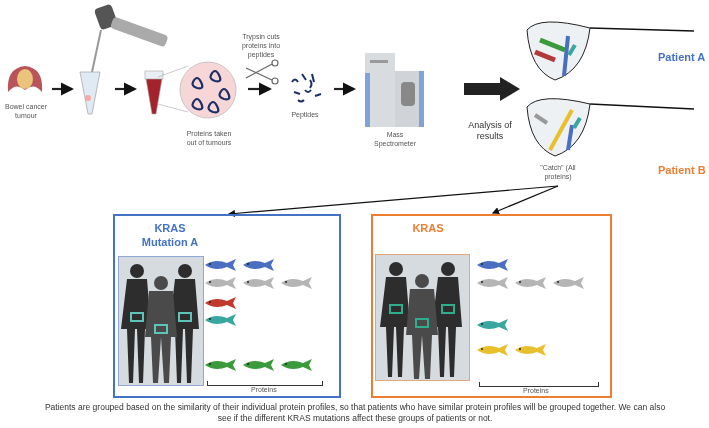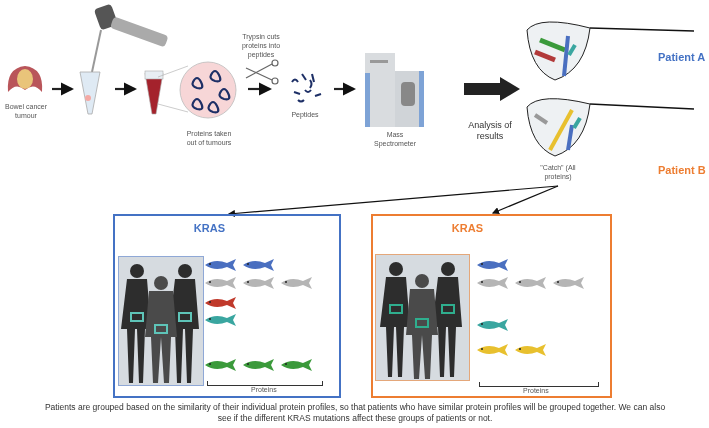--- a/index.html
+++ b/index.html
@@ -2,21 +2,21 @@
 <html><head>
 <meta charset="utf-8">
 <style>
   html,body{margin:0;padding:0;background:#fff;}
   body{width:709px;height:428px;position:relative;overflow:hidden;font-family:"Liberation Sans",sans-serif;color:#444;}
   .abs{position:absolute;}
   .lbl{font-size:7px;color:#555;text-align:center;line-height:9px;}
   .box{position:absolute;border:2px solid;box-sizing:border-box;}
   .box-a{left:113px;top:214px;width:228px;height:184px;border-color:#4472c4;}
   .box-b{left:371px;top:214px;width:241px;height:184px;border-color:#ed7d31;}
-  .ttl{position:absolute;font-weight:bold;font-size:11px;line-height:14px;text-align:right;}
+  .ttl{position:absolute;font-weight:bold;font-size:11px;line-height:14px;text-align:center;}
   .ttl-a{color:#4472c4;left:0;top:5px;width:110px;}
   .ttl-b{color:#ed7d31;left:0;top:5px;width:110px;}
   .people{position:absolute;left:3px;top:40px;background:#d6dbe0;}
   .box-a .people{width:84px;height:128px;border:1px solid #8fa8d6;}
   .box-b .people{left:2px;top:38px;width:93px;height:125px;border:1px solid #e4a77a;}
   .bracket{position:absolute;border:1px solid #333;border-top:none;height:4px;}
   .plbl{position:absolute;font-size:7px;color:#555;}
   .patient{position:absolute;font-weight:bold;font-size:11px;}
   .caption{position:absolute;left:40px;top:402px;width:630px;text-align:center;font-size:8.5px;color:#333;line-height:11px;}
 </style>
@@ -124,20 +124,21 @@
 <div class="abs lbl" style="left:370px;top:130px;width:50px;">Mass Spectrometer</div>
 <div class="abs lbl" style="left:460px;top:120px;width:60px;font-size:9px;line-height:11px;color:#333;">Analysis of results</div>
 <div class="abs lbl" style="left:530px;top:163px;width:56px;">"Catch" (All proteins)</div>
 
 <div class="patient" style="left:658px;top:51px;color:#4472c4;">Patient A</div>
 <div class="patient" style="left:658px;top:116px;color:#ed7d31;margin-top:48px;">Patient B</div>
 
 <div class="box box-a">
   <div class="ttl ttl-a">
     <div>KRAS</div>
+    <div>Mutation  A</div>
   </div>
   <div class="people">
     <svg width="84" height="128">
       <g fill="#2d2d2d">
         <circle cx="18" cy="14" r="7"></circle>
           <path d="M8,22 h20 l4,50 h-6 l-2,54 h-4 l-2,-54 h-2 l-2,54 h-4 l-2,-54 h-6z"></path>
         <circle cx="66" cy="14" r="7"></circle>
           <path d="M56,22 h20 l4,50 h-6 l-2,54 h-4 l-2,-54 h-2 l-2,54 h-4 l-2,-54 h-6z"></path>
       </g>
       <g fill="#4a4a4a">

